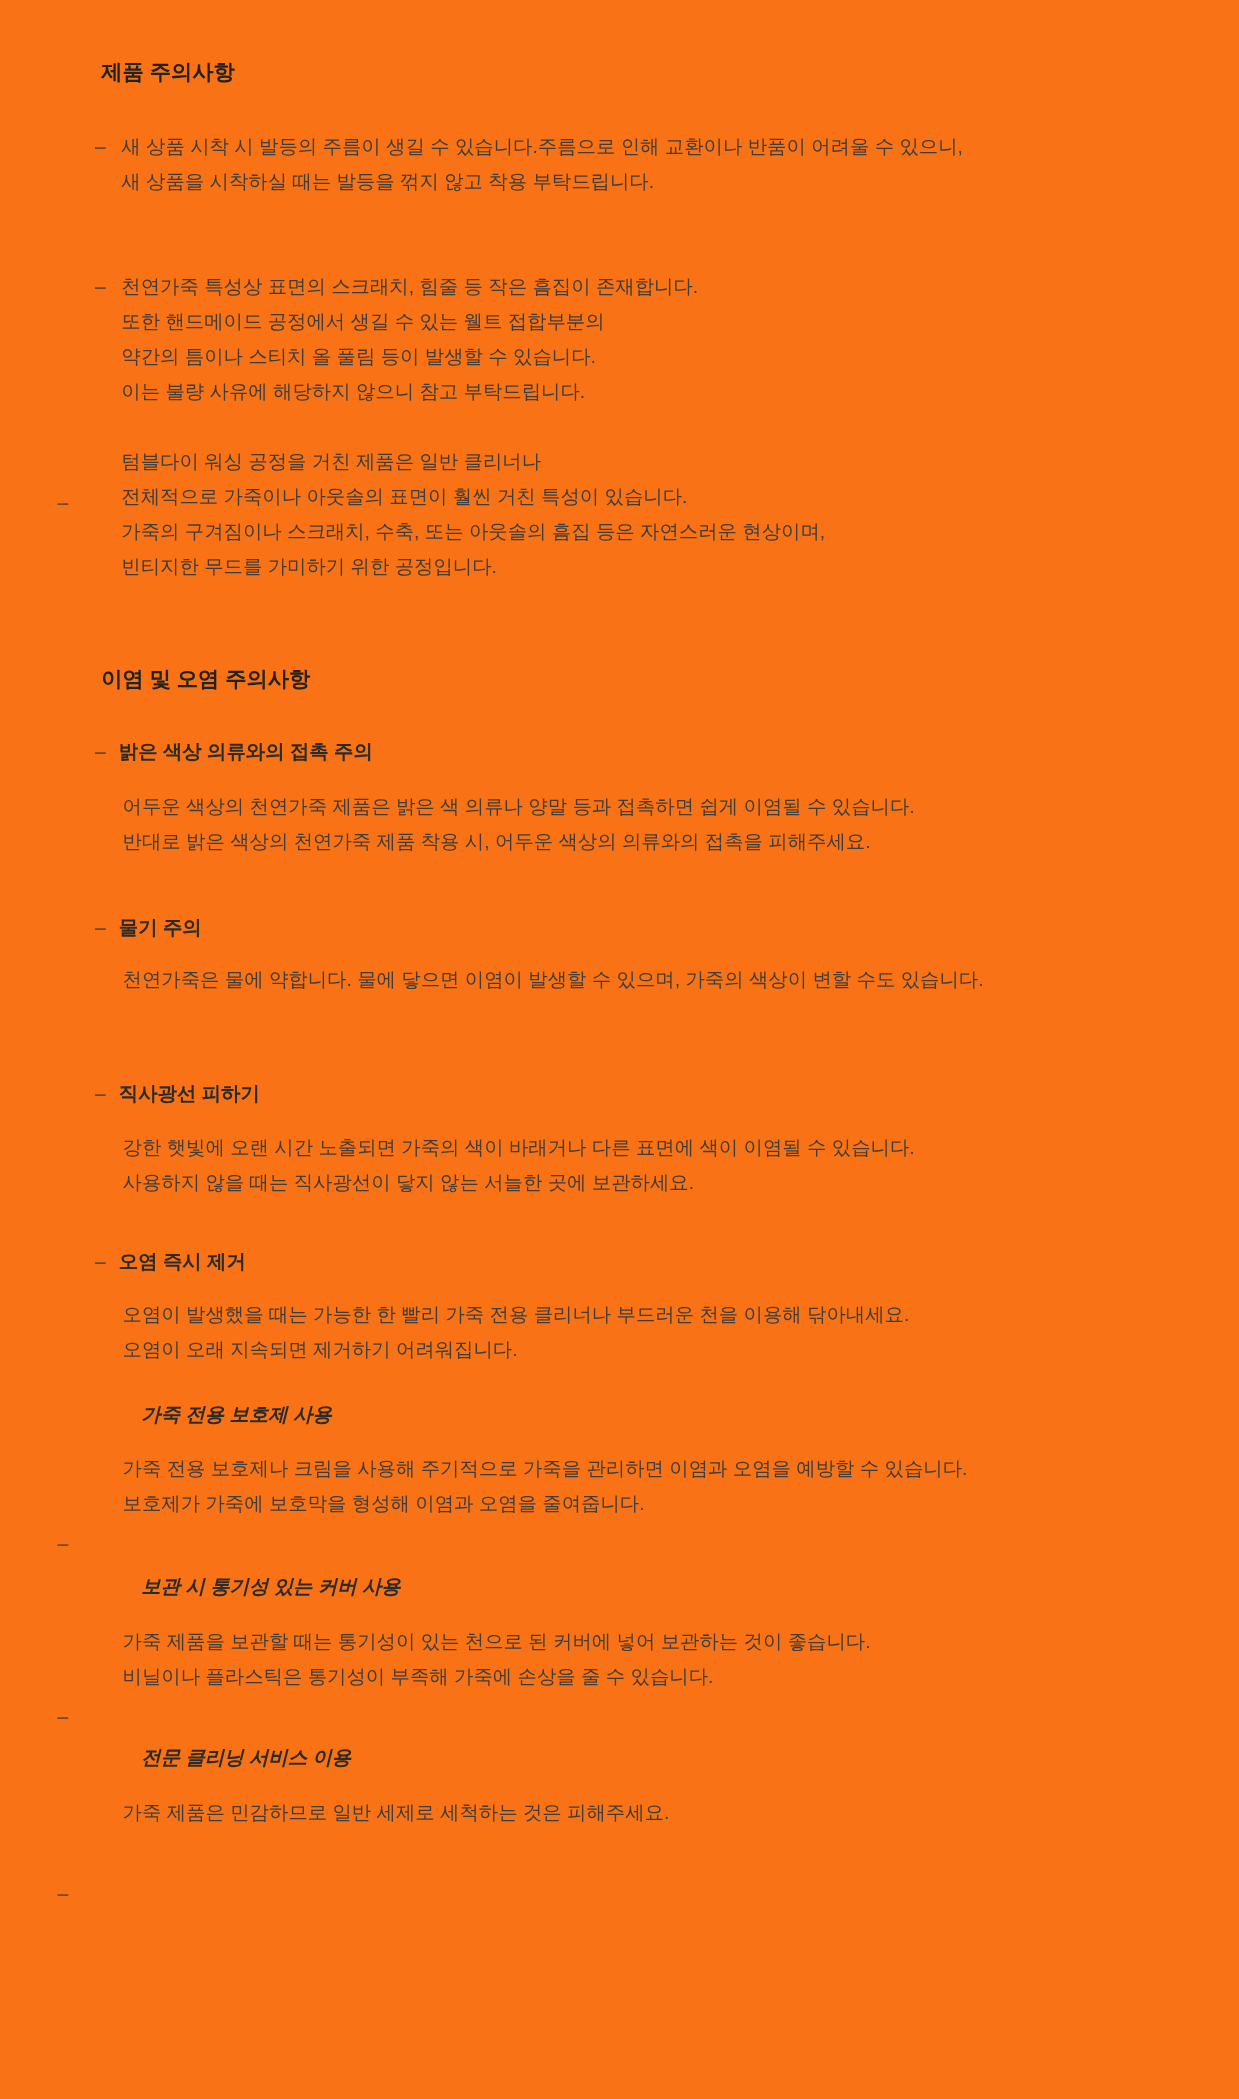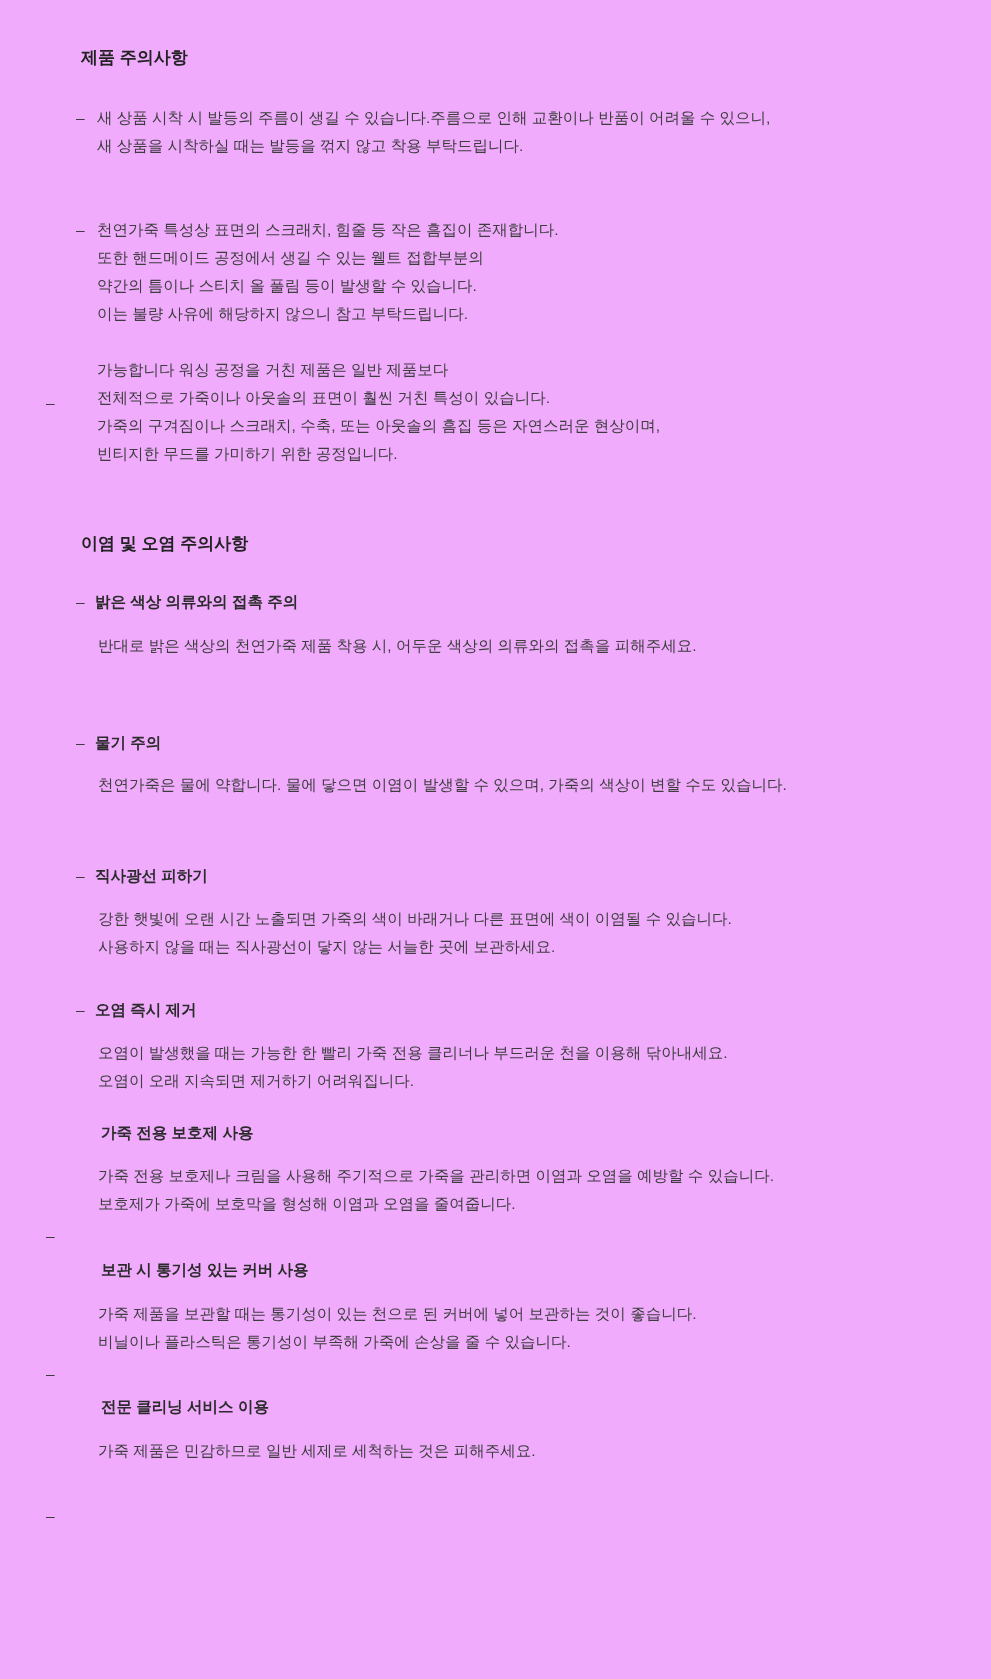--- a/index.html
+++ b/index.html
@@ -4,21 +4,21 @@
 <style>
   html, body {
     margin: 0;
     padding: 0;
     background: #ffffff;
   }
   .page {
     position: relative;
     width: 991px;
     height: 1679px;
-    background: #f0abfc;
+    background: #f97316;
     font-family: "Liberation Sans", "DejaVu Sans", sans-serif;
     color: #3d3d3d;
     overflow: hidden;
   }
   .sec-title {
     position: absolute;
     left: 81px;
     margin: 0;
     font-size: 17px;
     font-weight: 700;
@@ -66,21 +66,21 @@
   }
   .item-head .dash {
     position: absolute;
     left: 0;
     top: 0;
     font-weight: 400;
     color: #3d3d3d;
   }
   .item-head .head-text { margin-left: 19px; display: inline-block; }
   .item-head.no-dash { left: 97px; }
-  .item-head.no-dash .head-text { margin-left: 4px; }
+  .item-head.no-dash .head-text { margin-left: 16px; font-style: italic; }
   .stray-dash {
     position: absolute;
     left: 46px;
     font-size: 15.5px;
     line-height: 28px;
     color: #3d3d3d;
   }
   .ln { min-height: 28px; }
 </style>
 </head>
@@ -103,33 +103,34 @@
     <div class="lines">
       <div class="ln">천연가죽 특성상 표면의 스크래치, 힘줄 등 작은 흠집이 존재합니다.</div>
       <div class="ln">또한 핸드메이드 공정에서 생길 수 있는 웰트 접합부분의</div>
       <div class="ln">약간의 틈이나 스티치 올 풀림 등이 발생할 수 있습니다.</div>
       <div class="ln">이는 불량 사유에 해당하지 않으니 참고 부탁드립니다.</div>
     </div>
   </div>
 
   <span class="stray-dash" style="top:389px">–</span>
   <div class="plain-block" style="top:356px">
-    <div class="ln">가능합니다 워싱 공정을 거친 제품은 일반 제품보다</div>
+    <div class="ln">텀블다이 워싱 공정을 거친 제품은 일반 클리너나</div>
     <div class="ln">전체적으로 가죽이나 아웃솔의 표면이 훨씬 거친 특성이 있습니다.</div>
     <div class="ln">가죽의 구겨짐이나 스크래치, 수축, 또는 아웃솔의 흠집 등은 자연스러운 현상이며,</div>
     <div class="ln">빈티지한 무드를 가미하기 위한 공정입니다.</div>
   </div>
 
   <h1 class="sec-title" style="top:532px">이염 및 오염 주의사항</h1>
 
   <div class="item-head" style="top:588px">
     <span class="dash">–</span>
     <span class="head-text">밝은 색상 의류와의 접촉 주의</span>
   </div>
   <div class="body-block" style="top:632px">
+    <div class="ln">어두운 색상의 천연가죽 제품은 밝은 색 의류나 양말 등과 접촉하면 쉽게 이염될 수 있습니다.</div>
     <div class="ln">반대로 밝은 색상의 천연가죽 제품 착용 시, 어두운 색상의 의류와의 접촉을 피해주세요.</div>
   </div>
 
   <div class="item-head" style="top:729px">
     <span class="dash">–</span>
     <span class="head-text">물기 주의</span>
   </div>
   <div class="body-block" style="top:771px">
     <div class="ln">천연가죽은 물에 약합니다. 물에 닿으면 이염이 발생할 수 있으며, 가죽의 색상이 변할 수도 있습니다.</div>
   </div>

